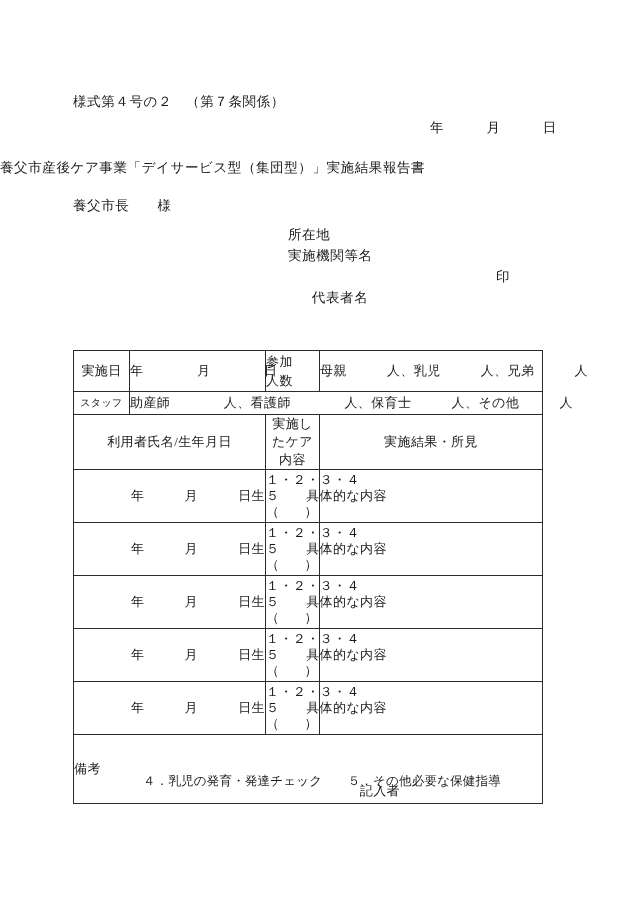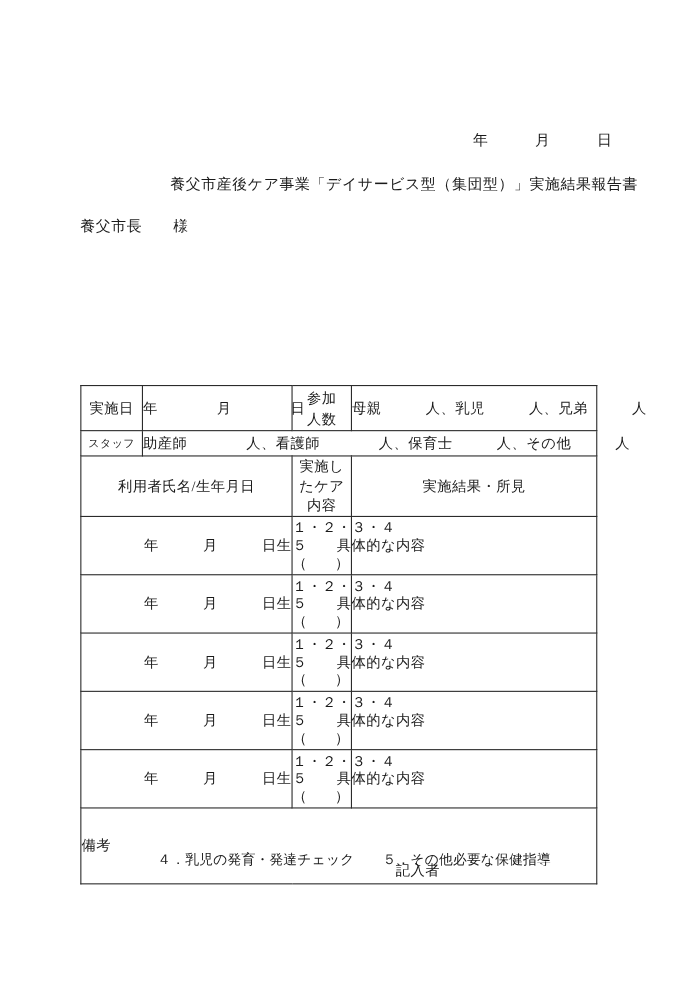--- a/index.html
+++ b/index.html
@@ -37,21 +37,21 @@
     top: 119px;
     font-size: 13.5px;
     white-space: pre;
     letter-spacing: 0.6px;
   }
   .doc-title {
     position: absolute;
     left: 0;
     top: 159px;
     width: 580px;
-    text-align: right;
+    text-align: left;
     font-size: 13.5px;
     letter-spacing: 0.6px;
     white-space: pre;
   }
   .addressee {
     position: absolute;
     left: 73px;
     top: 197px;
     font-size: 13.5px;
     letter-spacing: 0.6px;
@@ -104,21 +104,21 @@
   }
   .tbl td {
     border: 1px solid #2b2b2b;
     padding: 0;
     vertical-align: middle;
     letter-spacing: 0.4px;
   }
 
   .c-date-label { width: 55px; text-align: center; height: 40px; }
   .c-date-val   { width: 135px; text-align: center; white-space: pre; }
-  .c-count-lbl  { width: 53px; text-align: center; line-height: 19px; margin-top: 20px; }
+  .c-count-lbl  { width: 53px; line-height: 19px; margin-top: 20px; }
   .c-count-val  { width: 222px; padding-left: 7px; white-space: pre; }
 
   .staff-row td { height: 22px; }
   .c-staff-lbl  { text-align: center; font-size: 10px; letter-spacing: 0px; }
   .c-staff-val  { padding-left: 7px; white-space: pre; text-align: right; }
 
   .head-row td { height: 24px; text-align: center; }
 
   .data-row td { height: 52px; }
   .c-name {
@@ -165,27 +165,35 @@
     letter-spacing: 0.2px;
   }
   .notes .n1 { white-space: pre; }
   .notes .n2 { white-space: pre; padding-left: 73px; margin-top: 5px; }
 </style>
 </head>
 <body>
 
 <div class="page">
 
+  <div class="form-no">様式第４号の２　（第７条関係）</div>
 
   <div class="date-line">年　　　月　　　日</div>
 
   <div class="doc-title">養父市産後ケア事業「デイサービス型（集団型）」実施結果報告書</div>
 
   <div class="addressee">養父市長　　様</div>
 
+  <div class="issuer">
+    <div class="line">所在地</div>
+    <div class="line">実施機関等名</div>
+    <div class="line">
+      <span>代表者名</span><span class="seal">印</span>
+    </div>
+  </div>
 
 
   <table class="tbl">
     <tbody>
       <tr>
         <td class="c-date-label">実施日</td>
         <td class="c-date-val">年　　　　月　　　　日</td>
         <td class="c-count-lbl">
           <div>参加</div>
           <div>人数</div>

